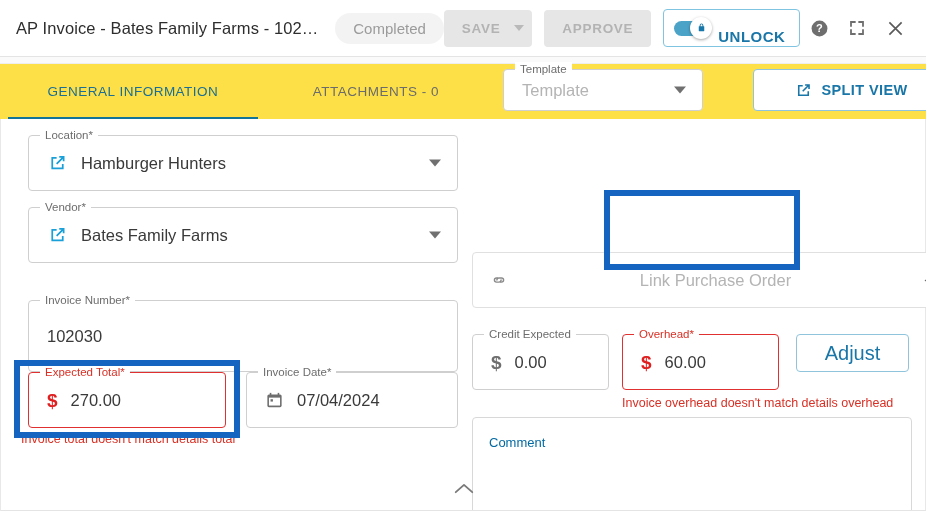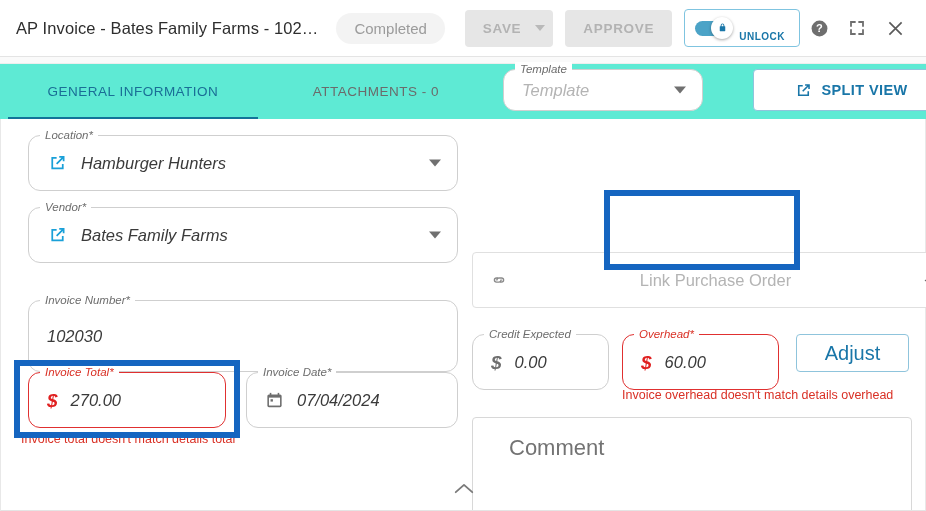--- a/index.html
+++ b/index.html
@@ -65,37 +65,37 @@
     background: #4ba3c7; border-radius: 8px;
   }
   .toggle .thumb {
     position: absolute; right: -4px; top: -4px;
     width: 22px; height: 22px; border-radius: 50%;
     background: #ffffff;
     box-shadow: 0 1px 3px rgba(0,0,0,.35);
     display: flex; align-items: center; justify-content: center;
   }
   .unlock-label {
-    color: #1976a8; font-size: 10px; font-weight: bold; letter-spacing: .5px; margin-top: 17px;
+    color: #1976a8; font-size: 15px; font-weight: bold; letter-spacing: .5px; margin-top: 17px;
   }
   .icon-btn {
     width: 38px; height: 38px;
     display: flex; align-items: center; justify-content: center;
   }
 
   
   .tabstrip {
     position: absolute; top: 57px; left: 0;
     width: 926px; height: 62px;
     background: #fafafa;
   }
   .tabcard {
     position: absolute; left: 0; top: 6px;
     width: 926px; height: 56px;
-    background: #5eead4;
+    background: #fde047;
     border-top: 1px solid #eeeeee;
     display: flex; align-items: center;
   }
   .tab {
     height: 56px; display: flex; align-items: center;
     justify-content: center;
     font-size: 13.5px; letter-spacing: .5px;
     position: relative;
   }
   .tab-general { width: 266px; color: #1a6e96; }
@@ -120,23 +120,22 @@
     position: absolute; top: 119px; left: 0;
     width: 926px; height: 392px;
     background: #ffffff;
     border-left: 1px solid #e8e8e8;
     border-right: 1px solid #e8e8e8;
   }
 
   
   .field {
     position: absolute;
-    border: 1px solid #cfcfcf; border-radius: 12px;
+    border: 1px solid #cfcfcf; border-radius: 4px;
     background: #fff;
-    font-style: italic;
   }
   .field .legend {
     position: absolute; top: -8px; left: 11px;
     background: #fff; padding: 0 5px;
     font-size: 11.5px; color: #6d6d6d;
     white-space: nowrap; line-height: 14px;
   }
   .field .legend .req { color: #6d6d6d; }
   .field .fvalue {
     position: absolute; left: 18px; top: 50%;
@@ -181,21 +180,21 @@
     flex: 1; text-align: center; color: #b4b4b4; font-size: 16.5px;
   }
 
   .comment-box {
     position: absolute; left: 471px; top: 298px;
     width: 440px; height: 150px;
     border: 1px solid #d8d8d8; border-radius: 4px; background: #fff;
   }
   .comment-text {
     position: absolute; left: 16px; top: 17px;
-    font-size: 22px; color: #737373; margin-left: 20px;
+    font-size: 13px; color: #0369a1;
   }
 
   .adjust-btn {
     position: absolute; left: 795px; top: 215px;
     width: 113px; height: 38px;
     border: 1px solid #8fc4dc; border-radius: 4px; background: #fff;
     display: flex; align-items: center; justify-content: center;
     color: #1976a8; font-size: 20px;
   }
 
@@ -329,21 +328,21 @@
 
     <div class="field" style="left:27px; top:181px; width:430px; height:72px;">
       <span class="legend">
         <span>Invoice Number</span><span class="req">*</span>
       </span>
       <span class="fvalue">102030</span>
     </div>
 
     <div class="field err" style="left:27px; top:253px; width:198px; height:56px;">
       <span class="legend">
-        <span>Invoice Total</span><span class="req">*</span>
+        <span>Expected Total</span><span class="req">*</span>
       </span>
       <span class="fvalue">
         <span class="dollar red">$</span>
         <span>270.00</span>
       </span>
     </div>
     <div class="err-msg" style="left:20px; top:313px;">Invoice total doesn't match details total</div>
 
     <div class="field" style="left:245px; top:253px; width:212px; height:56px;">
       <span class="legend">
@@ -386,21 +385,21 @@
 
     <div class="field err" style="left:621px; top:215px; width:157px; height:56px;">
       <span class="legend">
         <span>Overhead</span><span class="req">*</span>
       </span>
       <span class="fvalue">
         <span class="dollar red">$</span>
         <span>60.00</span>
       </span>
     </div>
-    <div class="err-msg" style="left:621px; top:269px;">Invoice overhead doesn't match details overhead</div>
+    <div class="err-msg" style="left:621px; top:277px;">Invoice overhead doesn't match details overhead</div>
 
     <div class="adjust-btn">
       <span>Adjust</span>
     </div>
 
     <div class="comment-box">
       <span class="comment-text">Comment</span>
     </div>
 
     <div class="expander">

